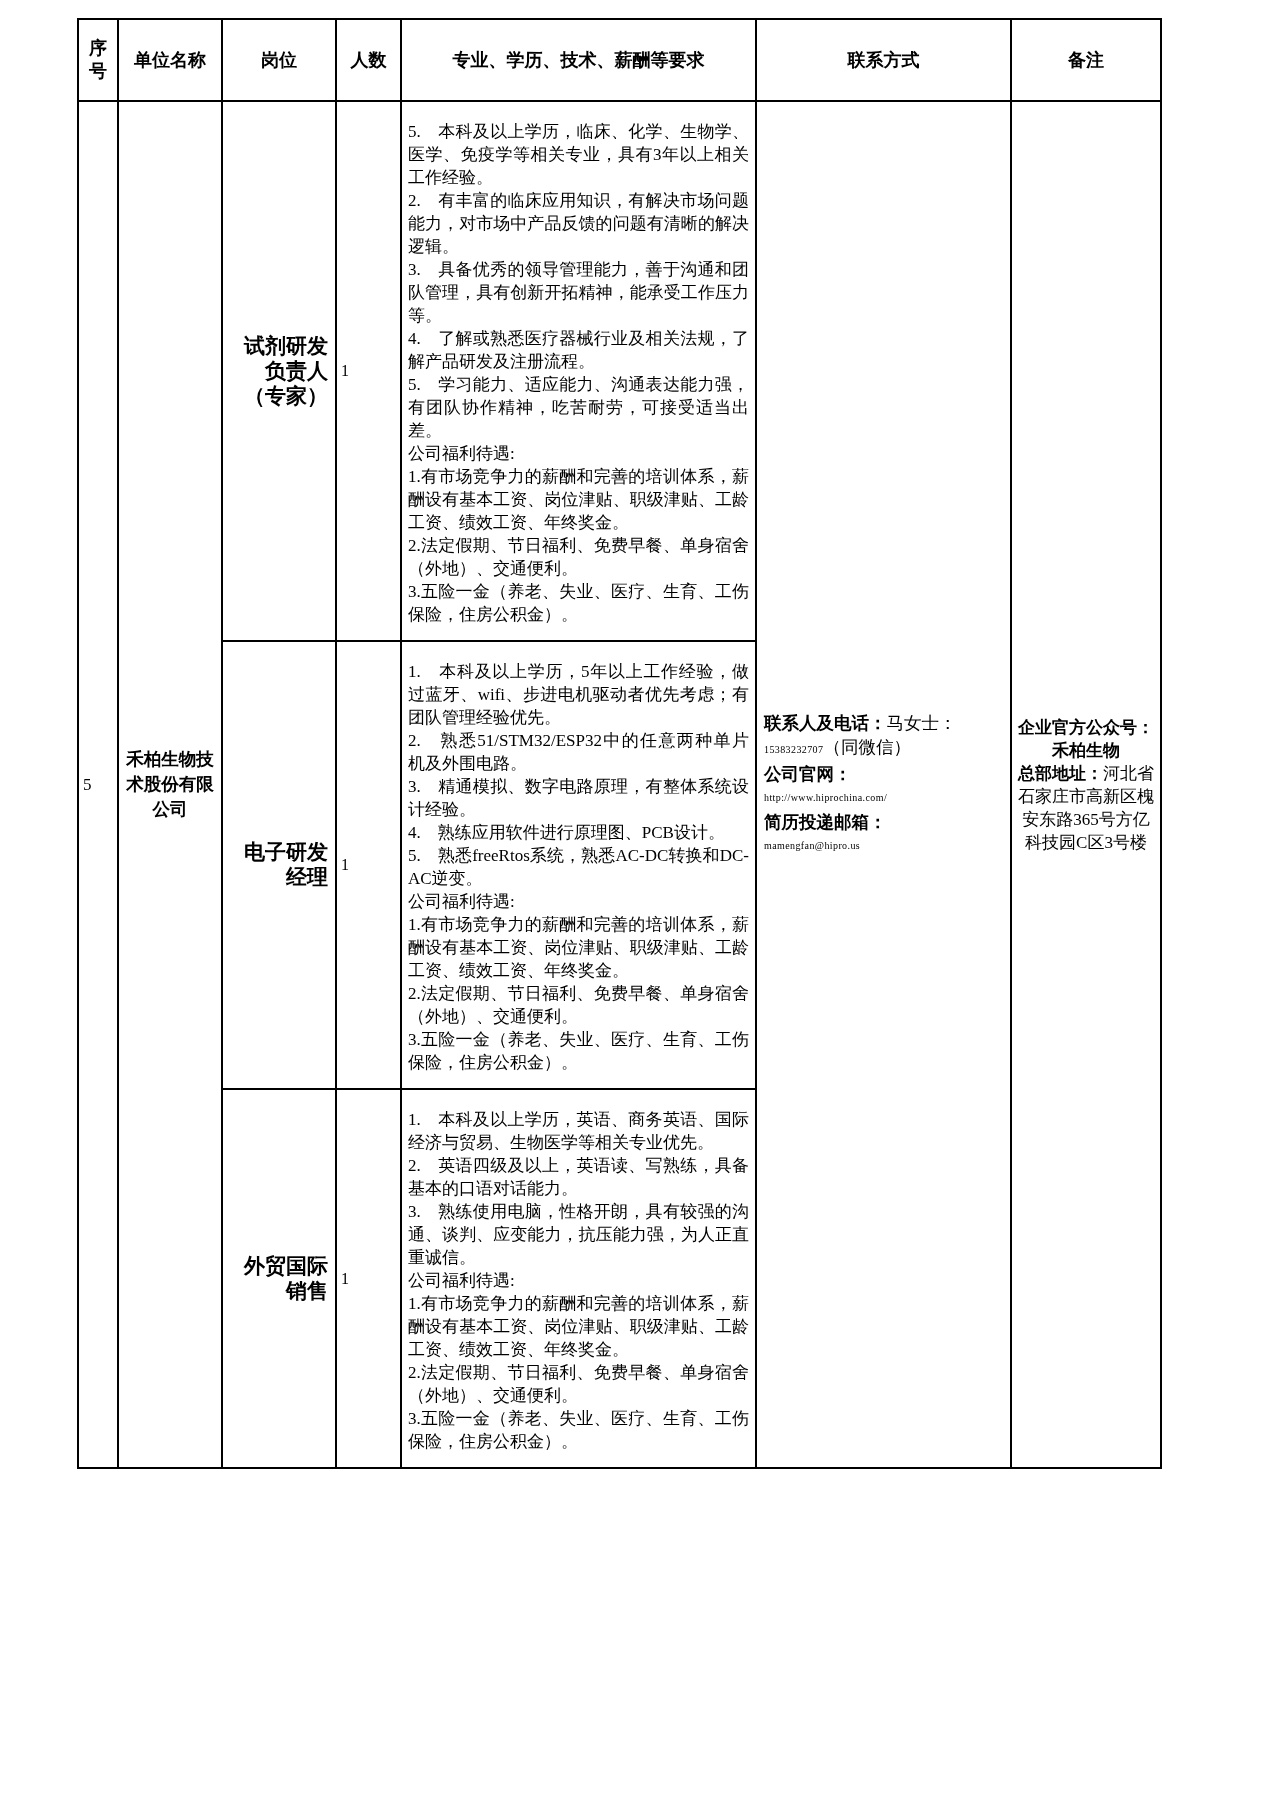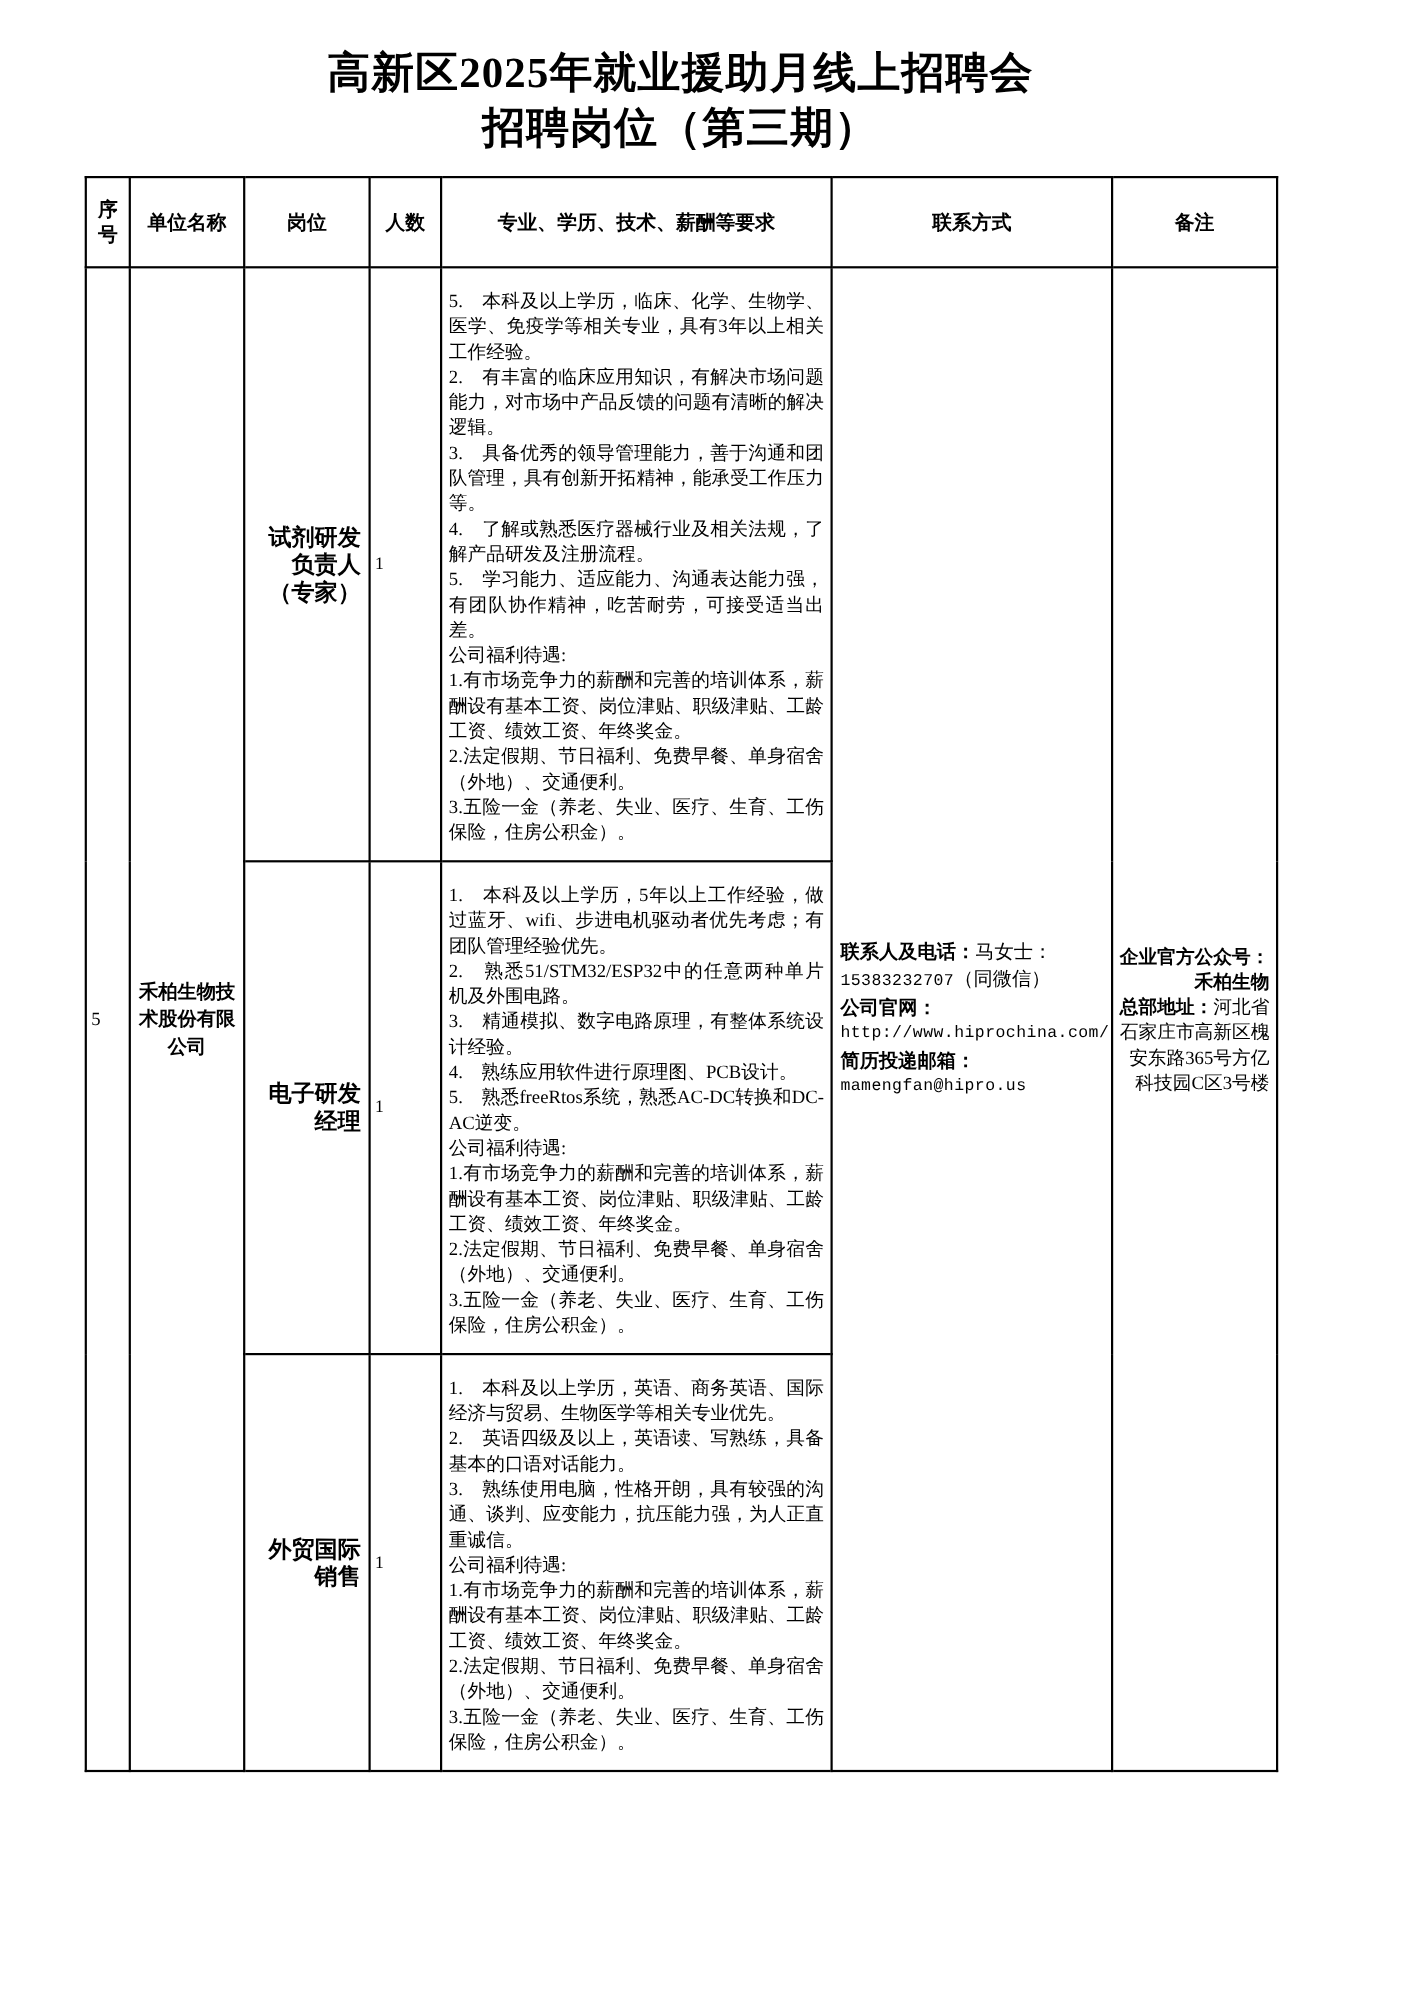--- a/index.html
+++ b/index.html
@@ -51,37 +51,33 @@
     padding: 2px 7px; text-align: right;
   }
   .cnt-cell { font-size: 16px; padding: 2px 4px; text-align: left; }
   .req-cell {
     font-size: 17px; line-height: 23px;
     padding: 18px 6px 14px 6px;
     text-align: justify;
   }
   .welfare-title { font-weight: 400; }
   .contact-cell { font-size: 17.5px; line-height: 24px; padding: 0 7px; text-align: left; }
-  .remarks-cell { font-size: 17px; line-height: 23px; padding: 6px 6px; text-align: right; }
+  .remarks-cell { font-size: 17px; line-height: 23px; padding: 6px 6px; text-align: center; }
   .bold { font-weight: 700; }
   .mono {
-    font-family: Liberation Mono, monospace;
-    font-size: 15px;
+    font-family: Liberation Serif, serif;
+    font-size: 10px;
     letter-spacing: 0.4px;
   }
 </style>
 </head>
 <body>
 
 <div class="page">
 
-  <div class="title-block">
-    <div>高新区2025年就业援助月线上招聘会</div>
-    <div>招聘岗位（第三期）</div>
-  </div>
 
   <table class="job-table">
     <colgroup>
       <col style="width:40px">
       <col style="width:104px">
       <col style="width:114px">
       <col style="width:65px">
       <col style="width:355px">
       <col style="width:255px">
       <col style="width:150px">

